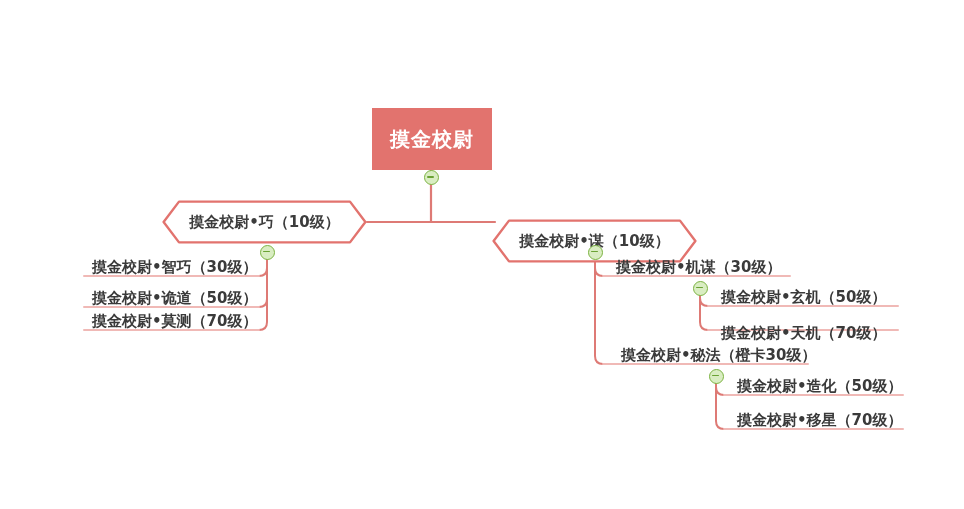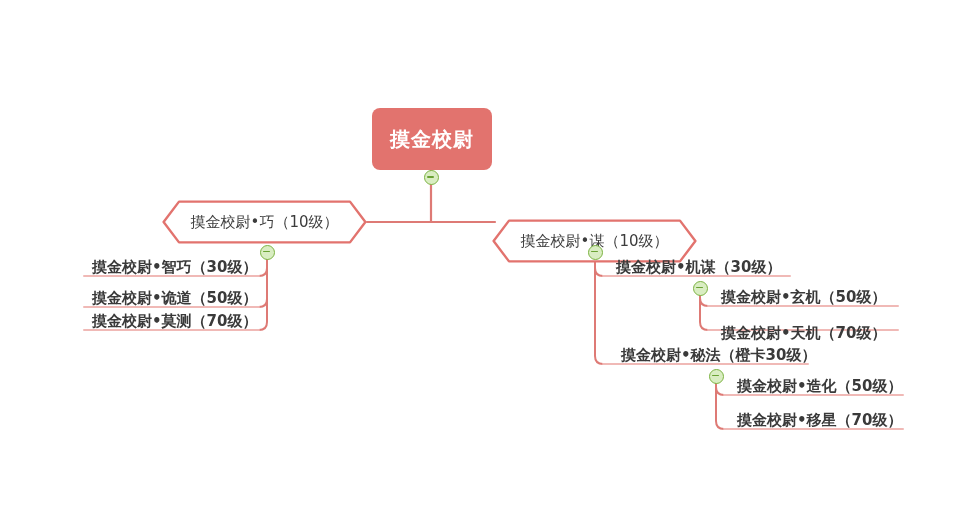--- a/index.html
+++ b/index.html
@@ -27,21 +27,21 @@
   }
 
   
   .root-node {
     position: absolute;
     left: 372px;
     top: 108px;
     width: 120px;
     height: 62px;
     background: #e2736e;
-    border-radius: 8px;
+    border-radius: 0;
     display: flex;
     align-items: center;
     justify-content: center;
     box-sizing: border-box;
   }
   .root-label {
     color: #ffffff;
     font-size: 20px;
     font-weight: bold;
     letter-spacing: 1px;
@@ -61,21 +61,21 @@
     position: absolute;
     left: 0;
     top: 0;
     width: 100%;
     height: 100%;
   }
   .hex-label {
     position: relative;
     color: #3c3c3c;
     font-size: 15px;
-    font-weight: normal;
+    font-weight: bold;
     white-space: nowrap;
     z-index: 2;
   }
   #hex-left  { left: 162px; top: 200px; width: 205px; }
   #hex-right { left: 492px; top: 200px; width: 205px; margin-top: 19px; }
 
   
   .leaf-node {
     position: absolute;
     height: 22px;

